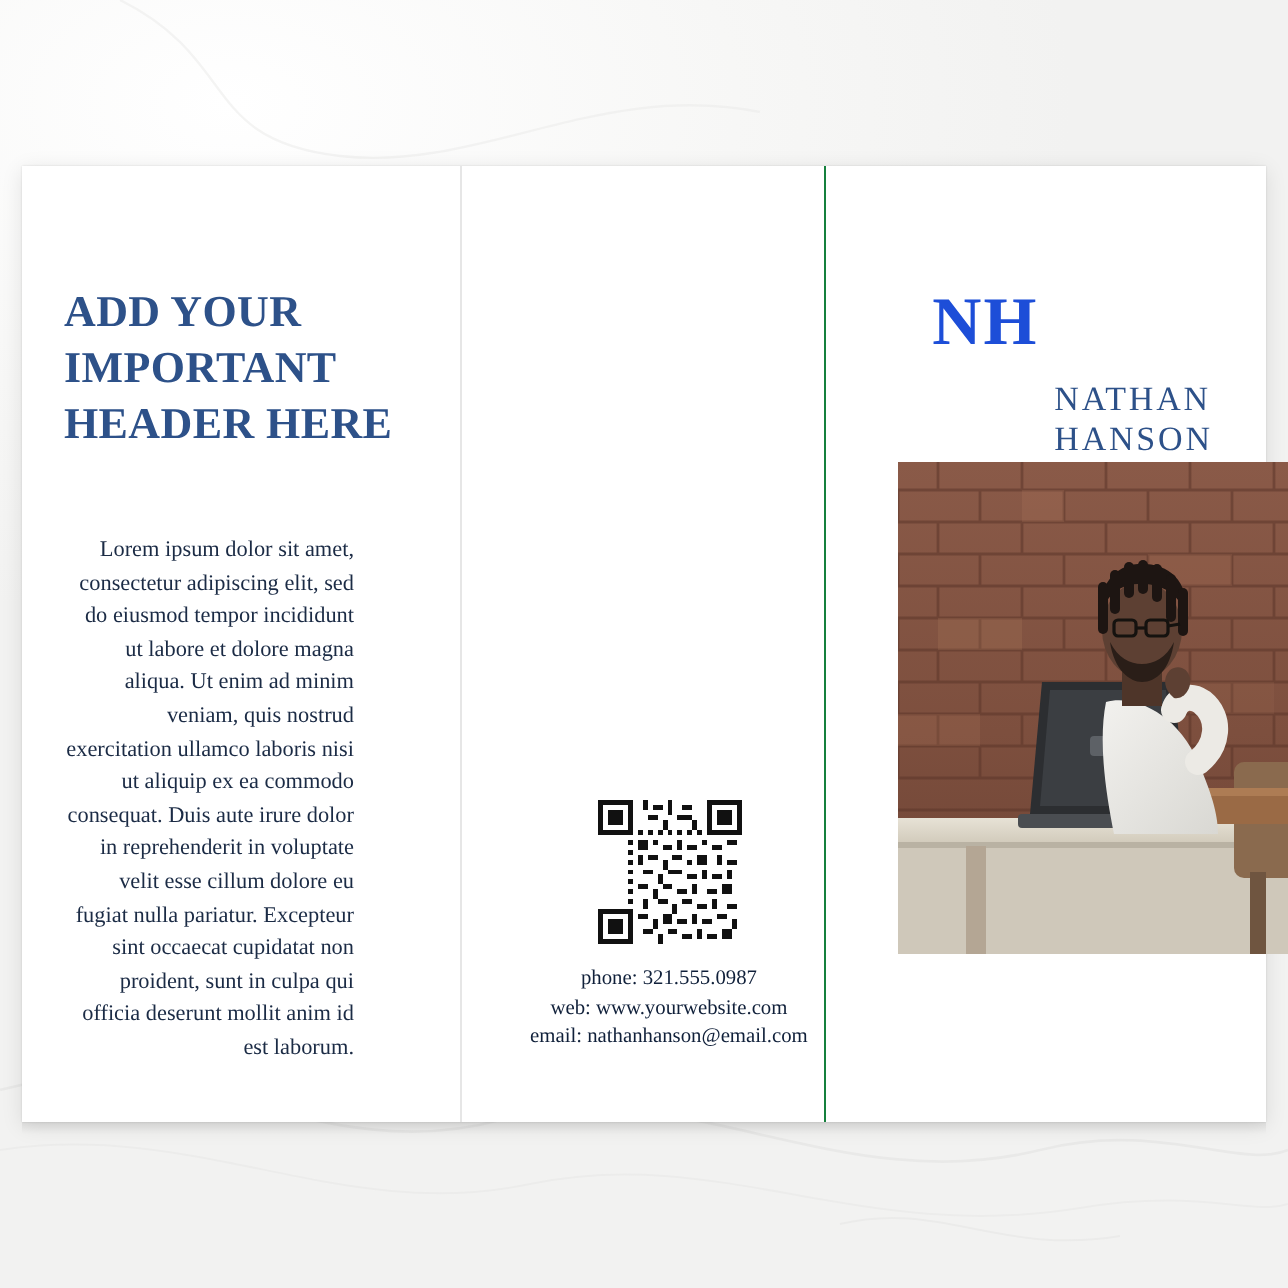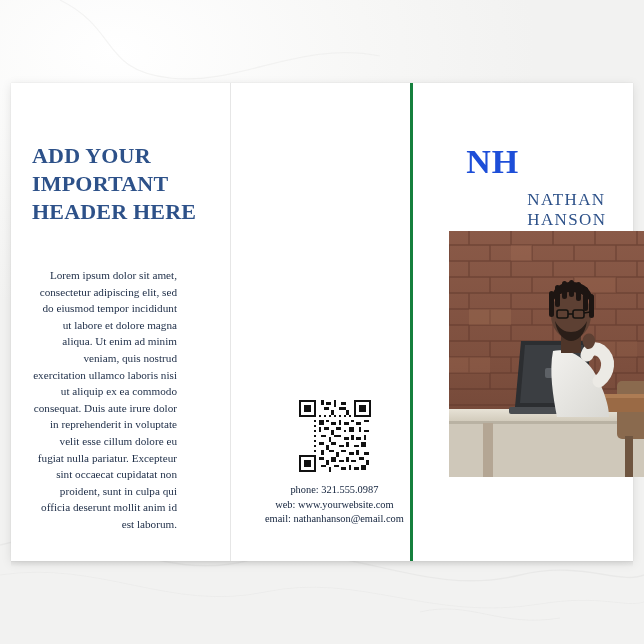--- a/index.html
+++ b/index.html
@@ -39,21 +39,21 @@
     box-shadow: 0 2px 10px rgba(0,0,0,0.10), 0 0 1px rgba(0,0,0,0.12);
     display: flex;
     gap: 36px;
   }
   .panel {
     position: relative;
     height: 100%;
     box-sizing: border-box;
   }
   .panel-left   { width: 207px; padding: 0; }
-  .panel-mid    { width: 207px; border-left: 1px solid #e6e6e6; border-right: 3px solid #15803d; }
+  .panel-mid    { width: 207px; border-left: 1px solid #e6e6e6; border-right: 1px solid #15803d; }
   .panel-right  { width: 208px; }
 
   
   .headline {
     position: absolute;
     left: 21px;
     top: 59px;
     width: 170px;
     color: #2d5189;
     font-size: 22px;

